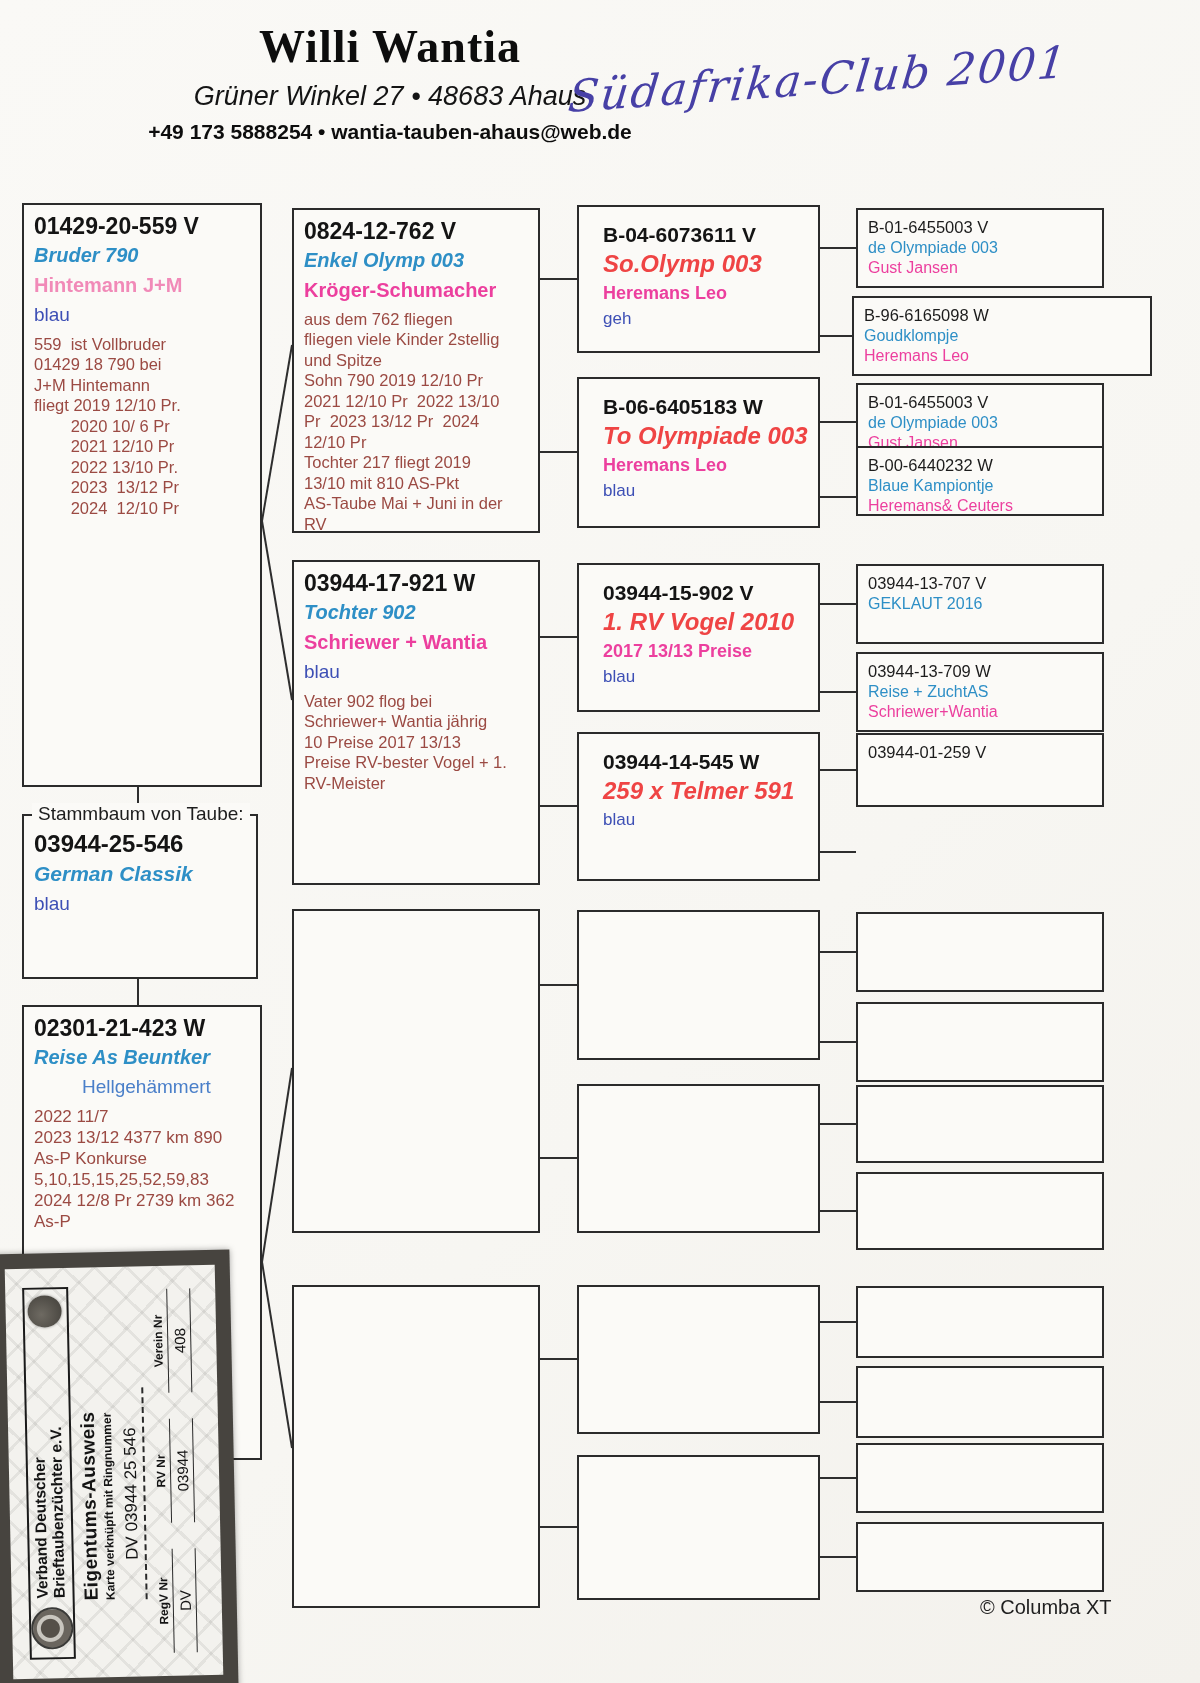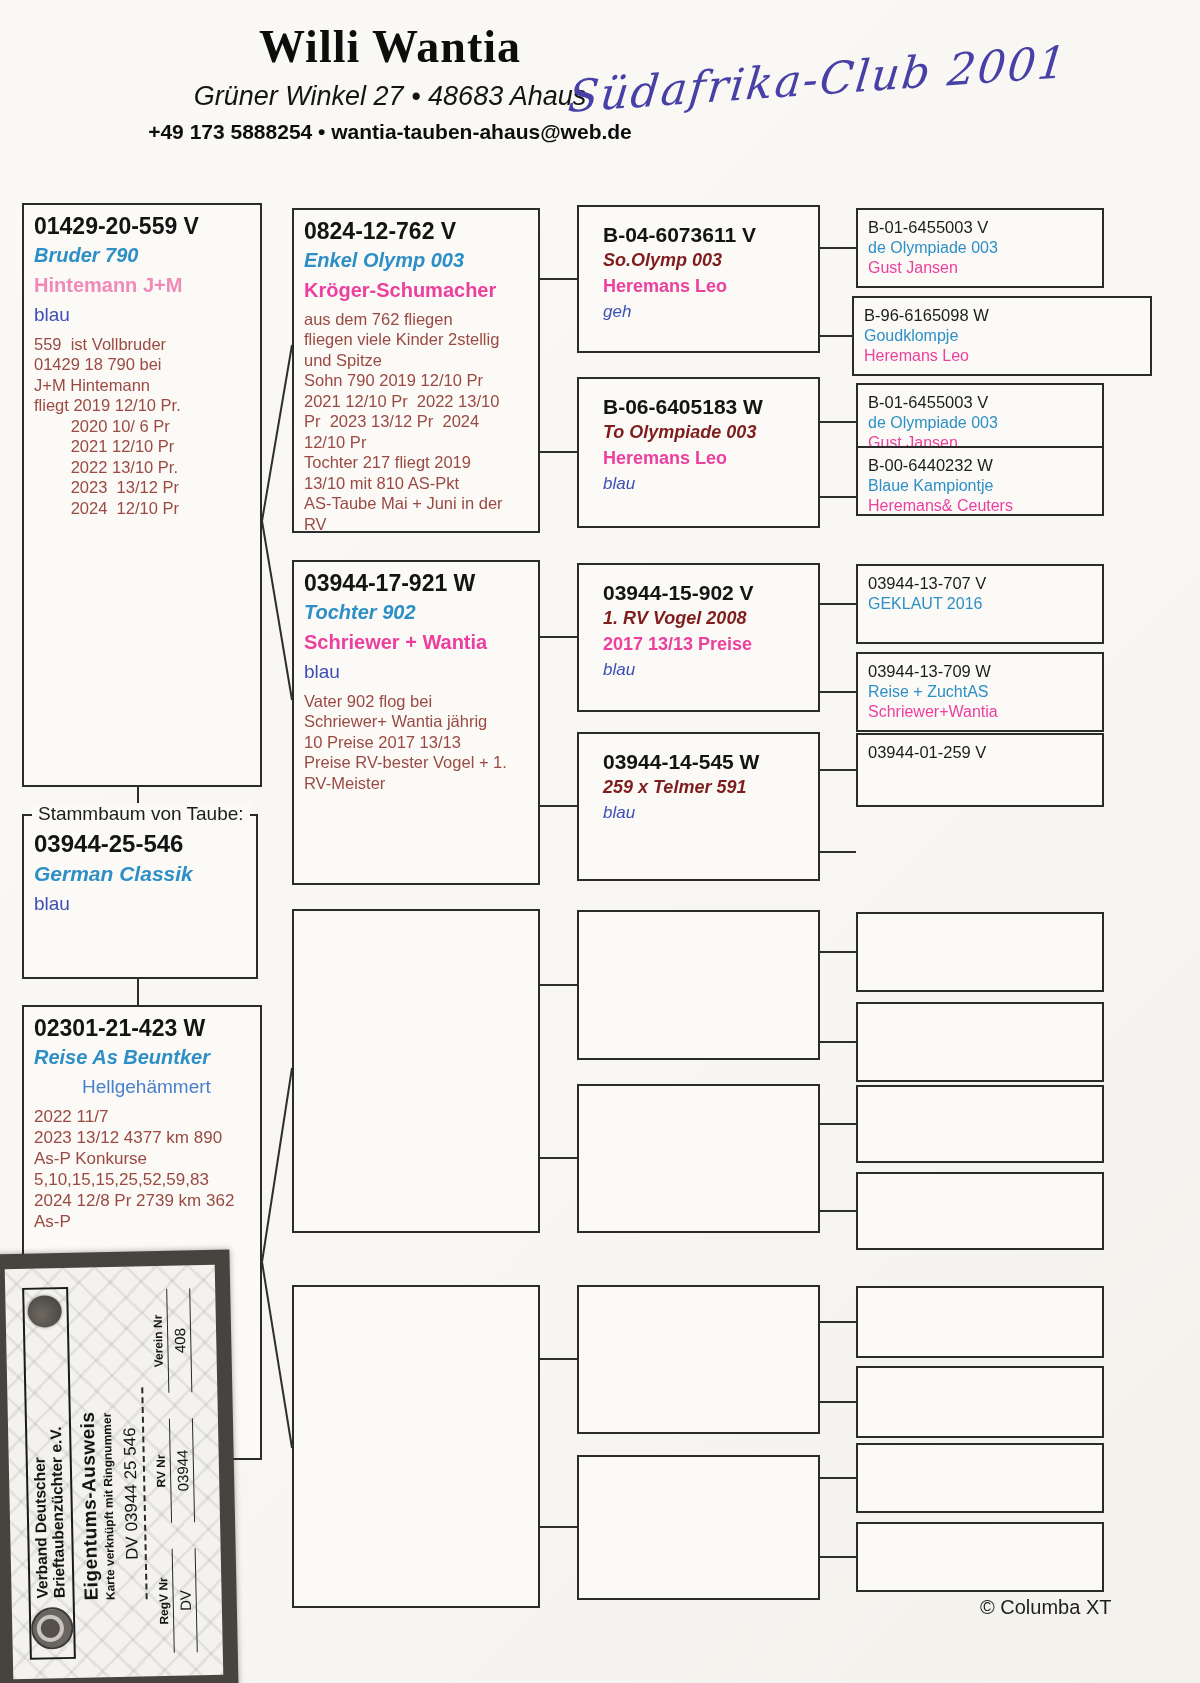--- a/index.html
+++ b/index.html
@@ -20,29 +20,29 @@
     font-family:"DejaVu Serif",serif;font-style:italic;
     font-size:44px;color:#4740a6;transform:rotate(-4deg) skewX(-10deg);
     letter-spacing:2px;white-space:nowrap;
   }
   
   .box{position:absolute;border:2px solid #2b2b2b;background:#fbfaf7;box-sizing:border-box;padding:8px 10px;}
   .ring-lg{font-size:23px;font-weight:bold;color:#141414;margin-bottom:4px;}
   .ring-md{font-size:21px;font-weight:bold;color:#141414;margin-bottom:3px;}
   .ring-sm{font-size:16.5px;color:#1c1c1c;margin-bottom:2px;}
   .name-line{font-size:20px;font-weight:bold;font-style:italic;color:#2e8fc6;margin-bottom:7px;}
-  .name-md{font-size:18px;font-weight:bold;font-style:italic;color:#7f1d1d;margin-bottom:5px;}
+  .name-md{font-size:24px;font-weight:bold;font-style:italic;color:#ef4444;margin-bottom:5px;}
   .name-sm{font-size:16px;color:#2e8fc6;margin-bottom:2px;}
   .breeder-line{font-size:20px;font-weight:bold;color:#ec3f9e;margin-bottom:7px;}
   .breeder-md{font-size:18px;font-weight:bold;color:#ec3f9e;margin-bottom:5px;}
   .breeder-sm{font-size:16px;color:#ec3f9e;}
   .breeder-line.light{color:#f18ab8;}
   .color-line{font-size:19px;color:#3d4fb5;margin-bottom:8px;}
   .color-line.steel{color:#4a7fc9;margin-left:48px;}
-  .color-md{font-size:17px;color:#3d4fb5;font-style:italic;}
+  .color-md{font-size:17px;color:#3d4fb5;}
   .notes{font-size:16.5px;line-height:1.24;color:#9b4a43;white-space:pre-wrap;}
   .c3pad{padding-top:16px;padding-left:24px;}
   .subject-legend{
     position:absolute;top:-13px;left:8px;background:#fbfaf7;
     padding:0 6px;font-size:19px;color:#1d1d1d;white-space:nowrap;
   }
   #connectors{position:absolute;left:0;top:0;}
   #connectors line{stroke:#2e2e2e;stroke-width:2;}
   
   .idcard{
@@ -206,21 +206,21 @@
     <div class="color-md">geh</div>
   </div>
   <div class="box c3pad" style="left:577px;top:377px;width:243px;height:151px">
     <div class="ring-md">B-06-6405183 W</div>
     <div class="name-md">To Olympiade 003</div>
     <div class="breeder-md">Heremans Leo</div>
     <div class="color-md">blau</div>
   </div>
   <div class="box c3pad" style="left:577px;top:563px;width:243px;height:149px">
     <div class="ring-md">03944-15-902 V</div>
-    <div class="name-md">1. RV Vogel 2008</div>
+    <div class="name-md">1. RV Vogel 2010</div>
     <div class="breeder-md">2017 13/13 Preise</div>
     <div class="color-md">blau</div>
   </div>
   <div class="box c3pad" style="left:577px;top:732px;width:243px;height:149px">
     <div class="ring-md">03944-14-545 W</div>
     <div class="name-md">259 x Telmer 591</div>
     <div class="color-md">blau</div>
   </div>
   <div class="box" style="left:577px;top:910px;width:243px;height:150px"></div>
   <div class="box" style="left:577px;top:1084px;width:243px;height:149px"></div>

